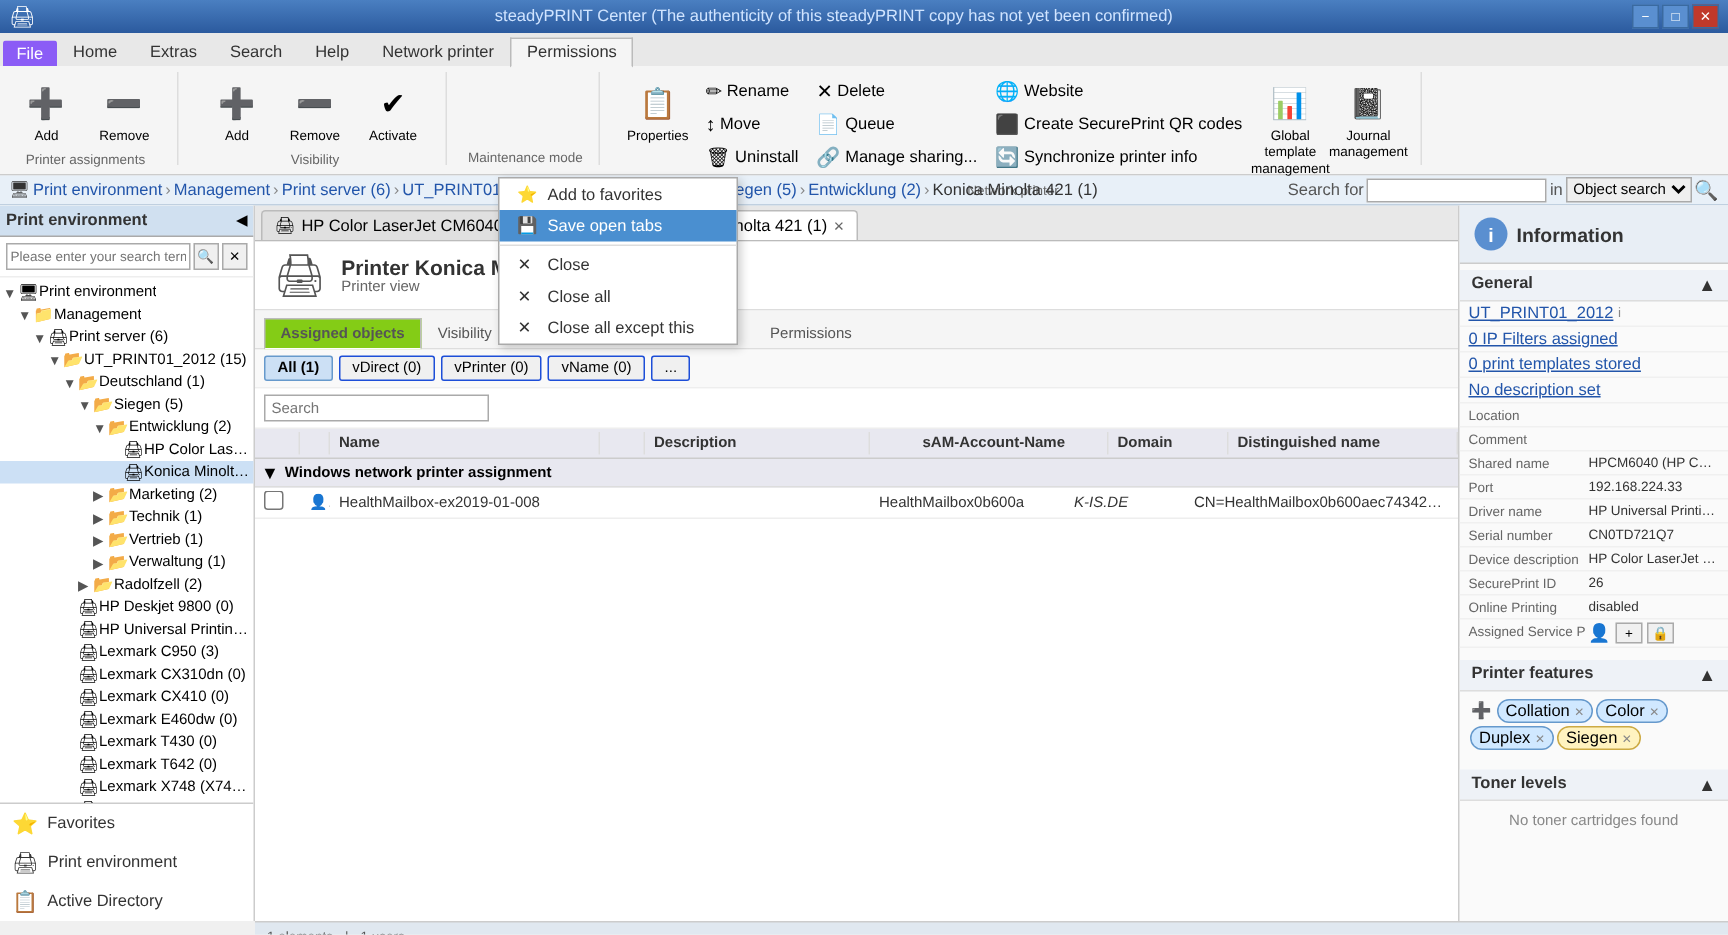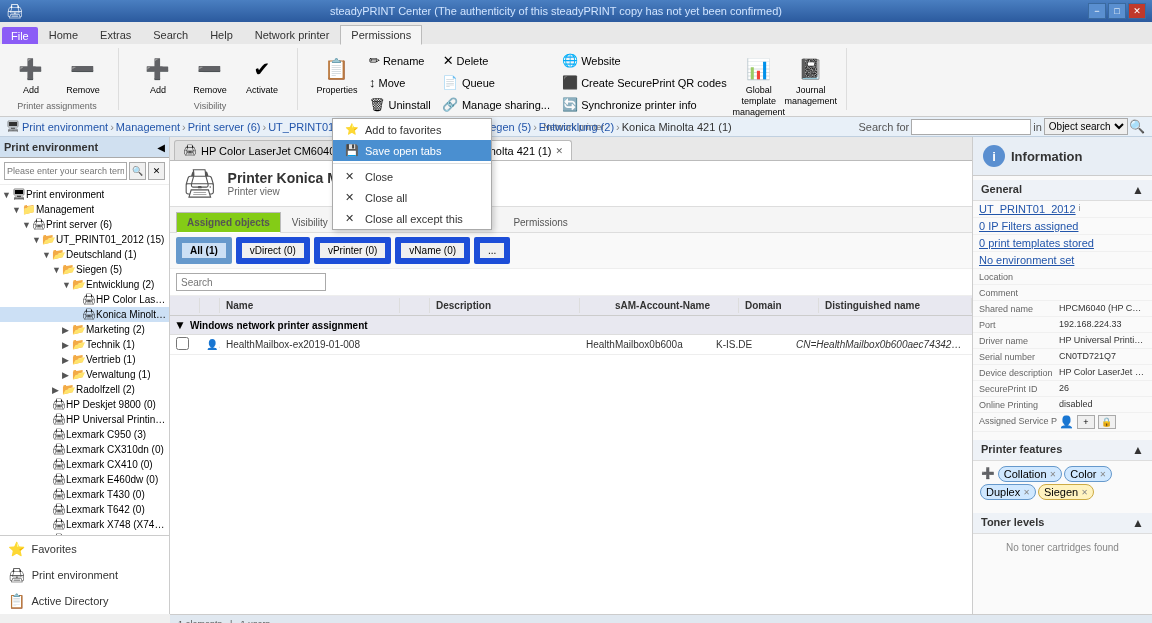--- a/index.html
+++ b/index.html
@@ -74,21 +74,21 @@
     .printer-header-info p { font-size: 10px; color: #666; }
 
     
     .sub-tabs { display: flex; background: #f5f5f5; border-bottom: 1px solid #ddd; padding: 0 6px; height: 26px; align-items: flex-end; }
     .sub-tab { padding: 4px 10px; cursor: pointer; font-size: 10px; border: 1px solid transparent; border-bottom: none; color: #555; }
     .sub-tab.active { background: #84cc16; border-color: #bbb; border-bottom: 1px solid white; margin-bottom: -1px; font-weight: bold; }
 
     
     .table-area { flex: 1; background: white; overflow: auto; }
     .filter-bar { display: flex; gap: 4px; padding: 4px 6px; background: #f9f9f9; border-bottom: 1px solid #eee; flex-wrap: wrap; align-items: center; }
-    .filter-btn { padding: 2px 8px; font-size: 10px; border: 6px solid #1d4ed8; background: #f0f0f0; cursor: pointer; border-radius: 2px; }
+    .filter-btn { padding: 2px 8px; font-size: 10px; border: 1px solid #1d4ed8; background: #f0f0f0; cursor: pointer; border-radius: 2px; }
     .filter-btn.active { background: #cce0f5; border-color: #6699cc; font-weight: bold; }
     .search-row { padding: 4px 6px; border-bottom: 1px solid #eee; }
     .search-row input { width: 150px; height: 18px; border: 1px solid #aaa; padding: 0 4px; font-size: 10px; }
     .table-header { display: flex; background: #e8e8f0; border-bottom: 1px solid #ccc; padding: 2px 0; }
     .th { padding: 2px 6px; font-size: 10px; font-weight: bold; color: #333; cursor: pointer; border-right: 1px solid #ddd; flex-shrink: 0; }
     .tr { display: flex; border-bottom: 1px solid #eee; align-items: center; }
     .td { padding: 2px 6px; font-size: 10px; color: #333; flex-shrink: 0; overflow: hidden; text-overflow: ellipsis; white-space: nowrap; }
 
     
     .right-panel { width: 180px; background: #fafafa; border-left: 1px solid #ccc; overflow-y: auto; display: flex; flex-direction: column; }
@@ -167,20 +167,23 @@
           <div class="ribbon-btn-label">Remove</div>
         </div>
         <div class="ribbon-btn-large">
           <div class="ribbon-icon-large">✔</div>
           <div class="ribbon-btn-label">Activate</div>
         </div>
       </div>
       <div class="ribbon-group-label">Visibility</div>
     </div>
 
+    <div class="ribbon-group">
+      <div class="ribbon-group-label" style="margin-top: auto;">Maintenance mode</div>
+    </div>
 
     <div class="ribbon-group">
       <div class="ribbon-group-items">
         <div class="ribbon-btn-large">
           <div class="ribbon-icon-large">📋</div>
           <div class="ribbon-btn-label">Properties</div>
         </div>
         <div class="ribbon-btns-col">
           <div class="ribbon-btn-small">
             <span class="icon">✏</span>
@@ -583,22 +586,22 @@
 
       <div class="tr">
         <div class="td" style="width:30px;">
           <input type="checkbox" style="">
         </div>
         <div class="td" style="width:20px;">👤</div>
         <div class="td" style="width:180px;">HealthMailbox-ex2019-01-008</div>
         <div class="td" style="width:30px;"></div>
         <div class="td" style="width:150px;"></div>
         <div class="td" style="width:130px;">HealthMailbox0b600a</div>
-        <div class="td" style="width:80px;">K-IS.DE</div>
-        <div class="td" style="flex:1;font-style:italic;">CN=HealthMailbox0b600aec743422e...</div>
+        <div class="td" style="width:80px;font-style:italic;">K-IS.DE</div>
+        <div class="td" style="flex:1;">CN=HealthMailbox0b600aec743422e...</div>
       </div>
     </div>
 
   </div>
 
   <div class="right-panel">
     <div class="info-header">
       <div class="info-header-icon">i</div>
       <div class="info-header-title">Information</div>
     </div>
@@ -611,21 +614,21 @@
         <span class="info-link">UT_PRINT01_2012</span>
         <span style="font-size:9px;color:#888;margin-left:3px;">i</span>
       </div>
       <div class="info-row">
         <span class="info-link">0 IP Filters assigned</span>
       </div>
       <div class="info-row">
         <span class="info-link">0 print templates stored</span>
       </div>
       <div class="info-row">
-        <span class="info-link">No environment set</span>
+        <span class="info-link">No description set</span>
       </div>
       <div class="info-row">
         <span class="info-label">Location</span>
         <span class="info-value"></span>
       </div>
       <div class="info-row">
         <span class="info-label">Comment</span>
         <span class="info-value"></span>
       </div>
       <div class="info-row">

